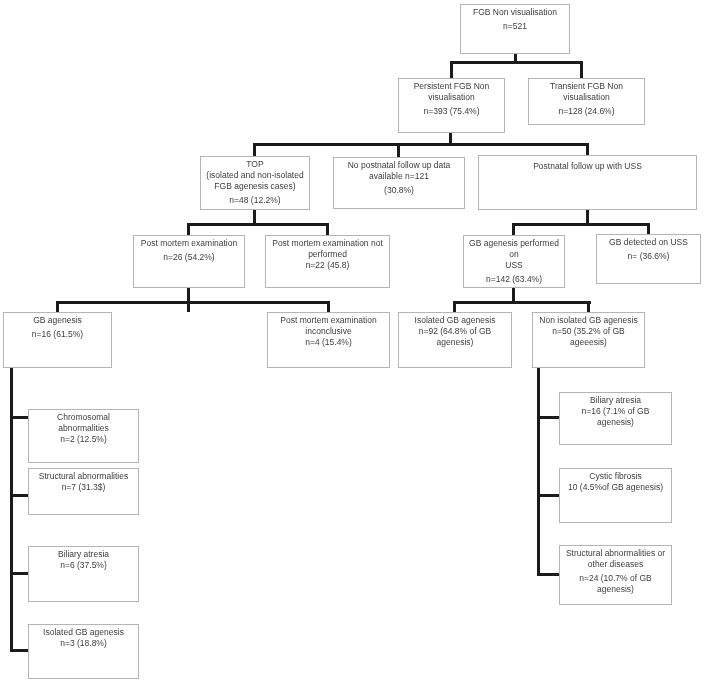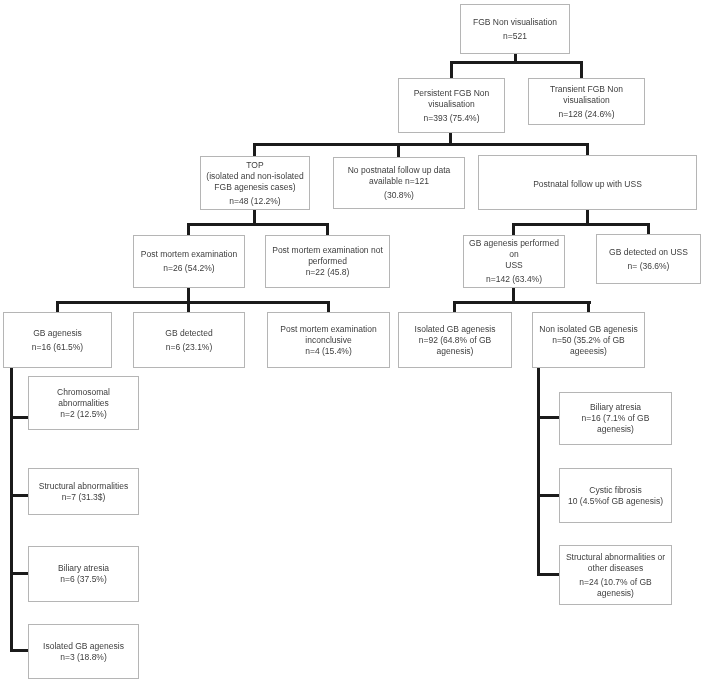--- a/index.html
+++ b/index.html
@@ -11,21 +11,21 @@
     overflow:hidden;
   }
   .node {
     position:absolute;
     box-sizing:border-box;
     background:#ffffff;
     border:1px solid var(--box-border,#b5b5b5);
     display:flex;
     flex-direction:column;
     align-items:center;
-    justify-content:center;
+    justify-content:flex-start;
     text-align:center;
     font-size:8.5px;
     line-height:11px;
     color:var(--text,#3d3d3d);
     padding:2px 3px;
   }
   .node > div { width:100%; }
   .gl > div:last-child { margin-top:3px; }
   .g3 > div:nth-child(3) { margin-top:3px; }
   .seg { position:absolute; background:var(--line,#1b1b1b); }
@@ -82,39 +82,35 @@
     </div>
   <div class="node gl" style="left:596px;top:234px;width:105px;height:50px">
       <div>GB detected on USS</div>
       <div>n= (36.6%)</div>
     </div>
 
   <div class="node gl" style="left:3px;top:312px;width:109px;height:56px">
       <div>GB agenesis</div>
       <div>n=16 (61.5%)</div>
     </div>
-  <div class="node gl" style="left:133px;top:312px;width:112px;height:56px">
-      <div>GB detected</div>
-      <div>n=6 (23.1%)</div>
-    </div>
   <div class="node" style="left:267px;top:312px;width:123px;height:56px">
       <div>Post mortem examination</div>
       <div>inconclusive</div>
       <div>n=4 (15.4%)</div>
     </div>
   <div class="node" style="left:398px;top:312px;width:114px;height:56px">
       <div>Isolated GB agenesis</div>
       <div>n=92 (64.8% of GB agenesis)</div>
     </div>
   <div class="node" style="left:532px;top:312px;width:113px;height:56px">
       <div>Non isolated GB agenesis</div>
       <div>n=50 (35.2% of GB ageeesis)</div>
     </div>
 
-  <div class="node" style="left:28px;top:376px;width:111px;height:54px">
+  <div class="node" style="left:28px;top:409px;width:111px;height:54px">
       <div>Chromosomal abnormalities</div>
       <div>n=2 (12.5%)</div>
     </div>
   <div class="node" style="left:28px;top:468px;width:111px;height:47px">
       <div>Structural abnormalities</div>
       <div>n=7 (31.3$)</div>
     </div>
   <div class="node" style="left:28px;top:546px;width:111px;height:56px">
       <div>Biliary atresia</div>
       <div>n=6 (37.5%)</div>

